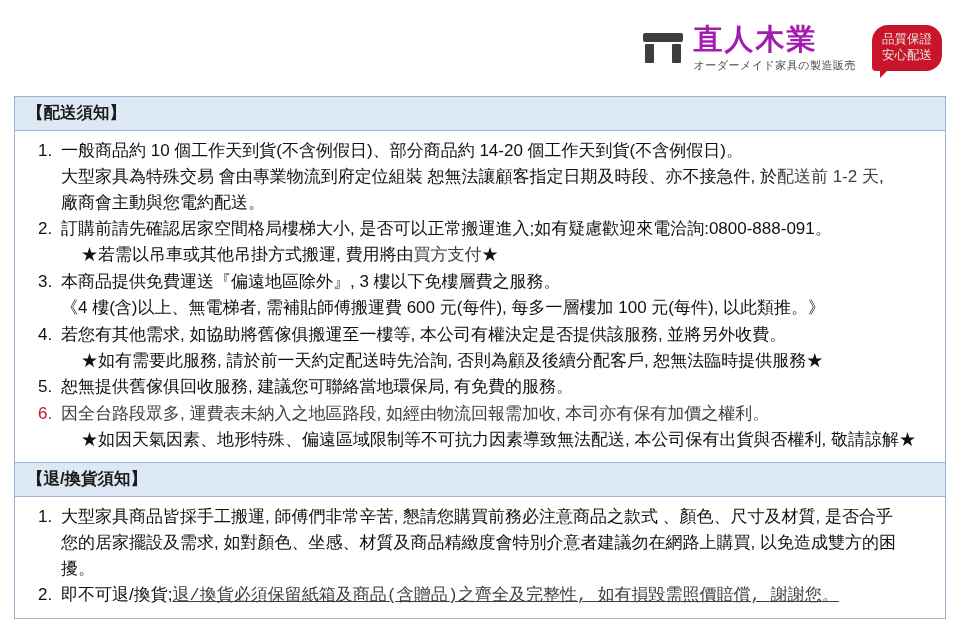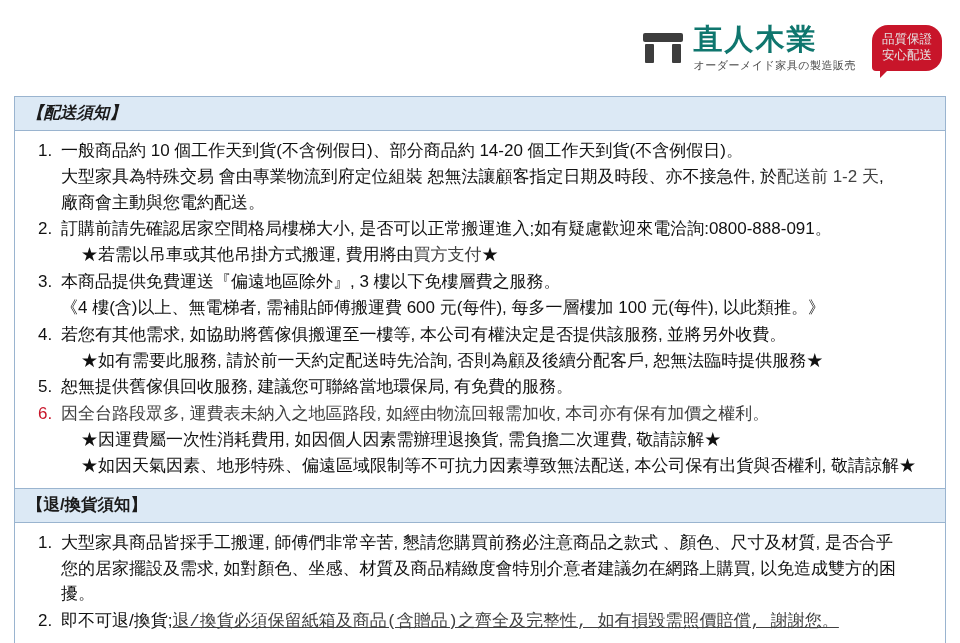--- a/index.html
+++ b/index.html
@@ -48,21 +48,21 @@
   .logo-mark .leg-r {
     position: absolute; right: 2px; top: 11px;
     width: 9px; height: 19px;
     background: #3d3d3d;
     border-radius: 1px;
   }
   .logo-text { line-height: 1; }
   .logo-title {
     font-size: 29px;
     font-weight: bold;
-    color: #0f766e;
+    color: #a21caf;
     letter-spacing: 2px;
   }
   .logo-sub {
     font-size: 11px;
     color: #4a4a4a;
     margin-top: 6px;
     letter-spacing: 0.5px;
   }
   .badge {
     margin-left: 6px;
@@ -95,21 +95,21 @@
   
   .sec-title {
     background: #dce9f5;
     border-top: 1px solid #9ab4cf;
     border-bottom: 1px solid #9ab4cf;
     font-size: 16.5px;
     font-weight: bold;
     color: #1b1b1b;
     padding: 5px 12px 6px 12px;
   }
-  .sec-title.first { border-top: none; font-style: italic; }
+  .sec-title.first { border-top: none; }
 
   
   ol {
     margin: 0;
     padding: 7px 14px 8px 42px;
     list-style: decimal;
   }
   ol li {
     font-size: 17px;
     color: #111111;
@@ -166,21 +166,20 @@
       </li>
       <li>
         <span class="ln">若您有其他需求, 如協助將舊傢俱搬運至一樓等, 本公司有權決定是否提供該服務, 並將另外收費。</span>
         <span class="ln star">★如有需要此服務, 請於前一天約定配送時先洽詢, 否則為顧及後續分配客戶, 恕無法臨時提供服務★</span>
       </li>
       <li>
         <span class="ln">恕無提供舊傢俱回收服務, 建議您可聯絡當地環保局, 有免費的服務。</span>
       </li>
       <li class="red-marker">
         <span class="ln red">因全台路段眾多, 運費表未納入之地區路段, 如經由物流回報需加收, 本司亦有保有加價之權利。</span>
-        <span class="ln star">★因運費屬一次性消耗費用, 如因個人因素需辦理退換貨, 需負擔二次運費, 敬請諒解★</span>
         <span class="ln star">★如因天氣因素、地形特殊、偏遠區域限制等不可抗力因素導致無法配送, 本公司保有出貨與否權利, 敬請諒解★</span>
       </li>
     </ol>
 
     <div class="sec-title">【退/換貨須知】</div>
     <ol>
       <li>
         <span class="ln">大型家具商品皆採手工搬運, 師傅們非常辛苦, 懇請您購買前務必注意商品之款式 、顏色、尺寸及材質, 是否合乎</span>
         <span class="ln">您的居家擺設及需求, 如對顏色、坐感、材質及商品精緻度會特別介意者建議勿在網路上購買, 以免造成雙方的困</span>
         <span class="ln">擾。</span>

